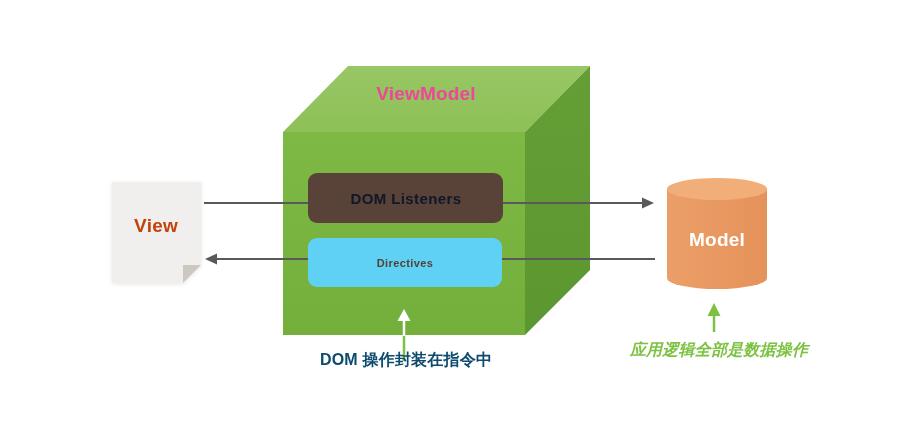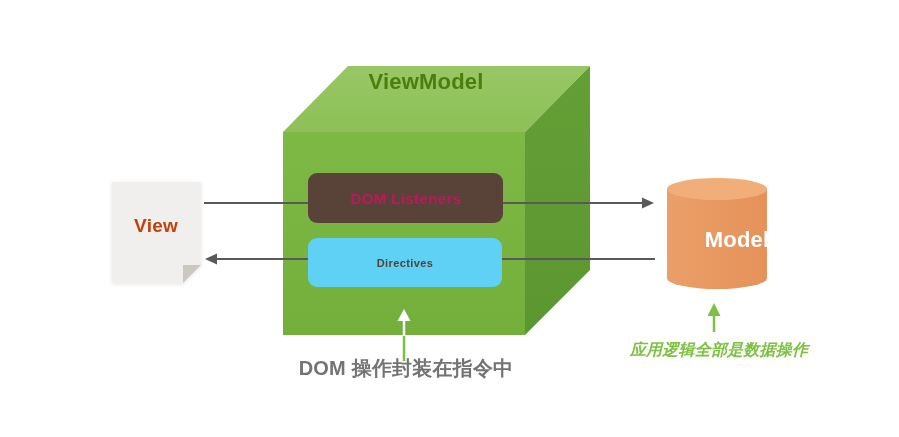--- a/index.html
+++ b/index.html
@@ -13,25 +13,25 @@
   #shapes{position:absolute;left:0;top:0;width:899px;height:437px;}
   .label{
     position:absolute;
     transform:translate(-50%,-50%);
     white-space:nowrap;
     font-weight:700;
     letter-spacing:.2px;
     user-select:none;
   }
   #lbl-view      {left:156px;top:226px;color:#c2410c;font-size:19px;}
-  #lbl-viewmodel {left:426px;top:82px; color:#4d7c0f;font-size:22px;}
-  #lbl-dom       {left:406px;top:198px;color:#be185d;font-size:15px;letter-spacing:.4px;}
+  #lbl-viewmodel {left:426px;top:94px; color:#ec4899;font-size:19px;}
+  #lbl-dom       {left:406px;top:198px;color:#0f172a;font-size:15px;letter-spacing:.4px;}
   #lbl-directives{left:405px;top:263px;color:#564136;font-size:11px;letter-spacing:.4px;}
-  #lbl-model     {left:717px;top:240px;color:#ffffff;font-size:22px;margin-left:20px;}
-  #cap-vm        {left:406px;top:368px;color:#737373;font-size:20px;}
+  #lbl-model     {left:717px;top:240px;color:#ffffff;font-size:19px;}
+  #cap-vm        {left:406px;top:360px;color:#0c4a6e;font-size:16px;}
   #cap-model     {left:719px;top:350px;color:#7cc142;font-size:16px;font-style:italic;}
 </style>
 </head>
 <body>
 
 <div id="canvas">
 
   <svg id="shapes" viewBox="0 0 899 437" xmlns="http://www.w3.org/2000/svg">
     <defs>
       <linearGradient id="gFront" x1="0" y1="0" x2="0" y2="1">

